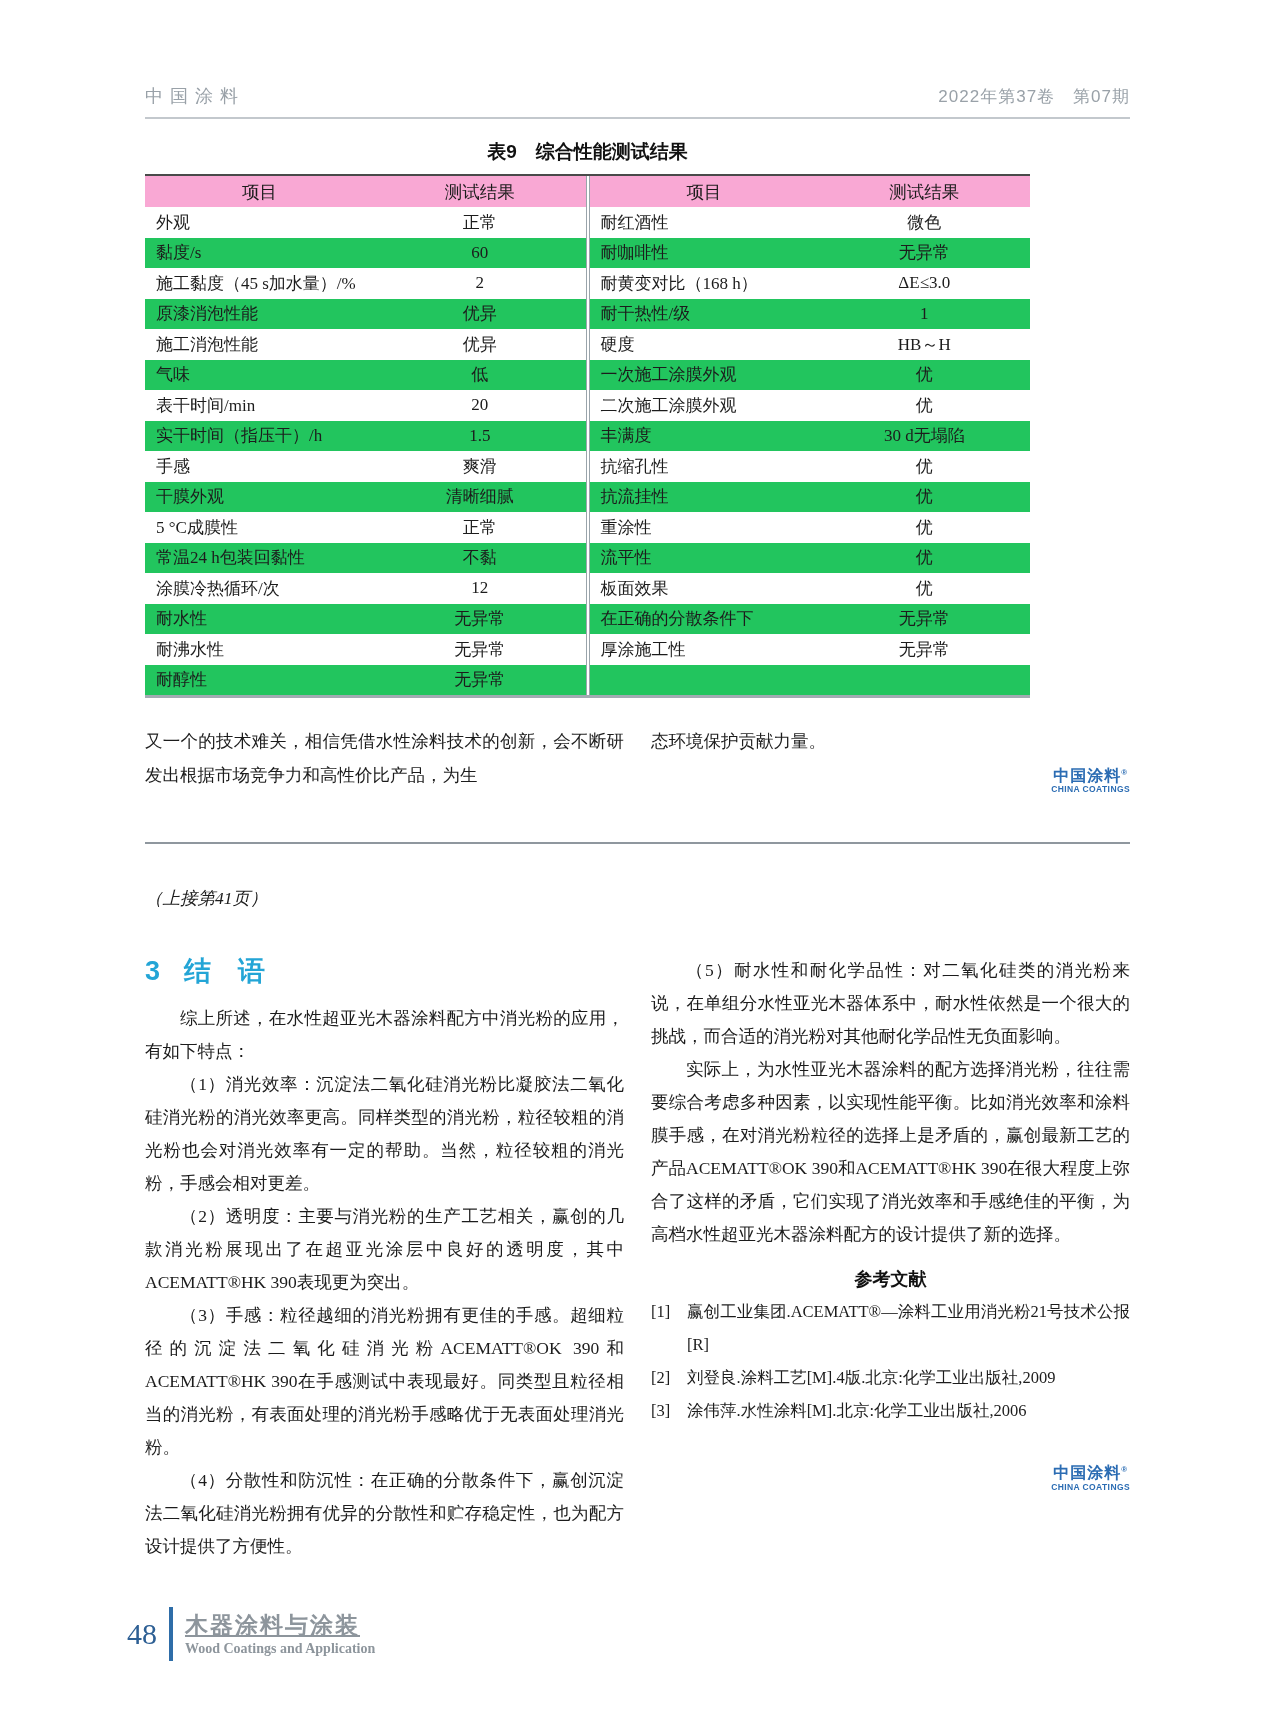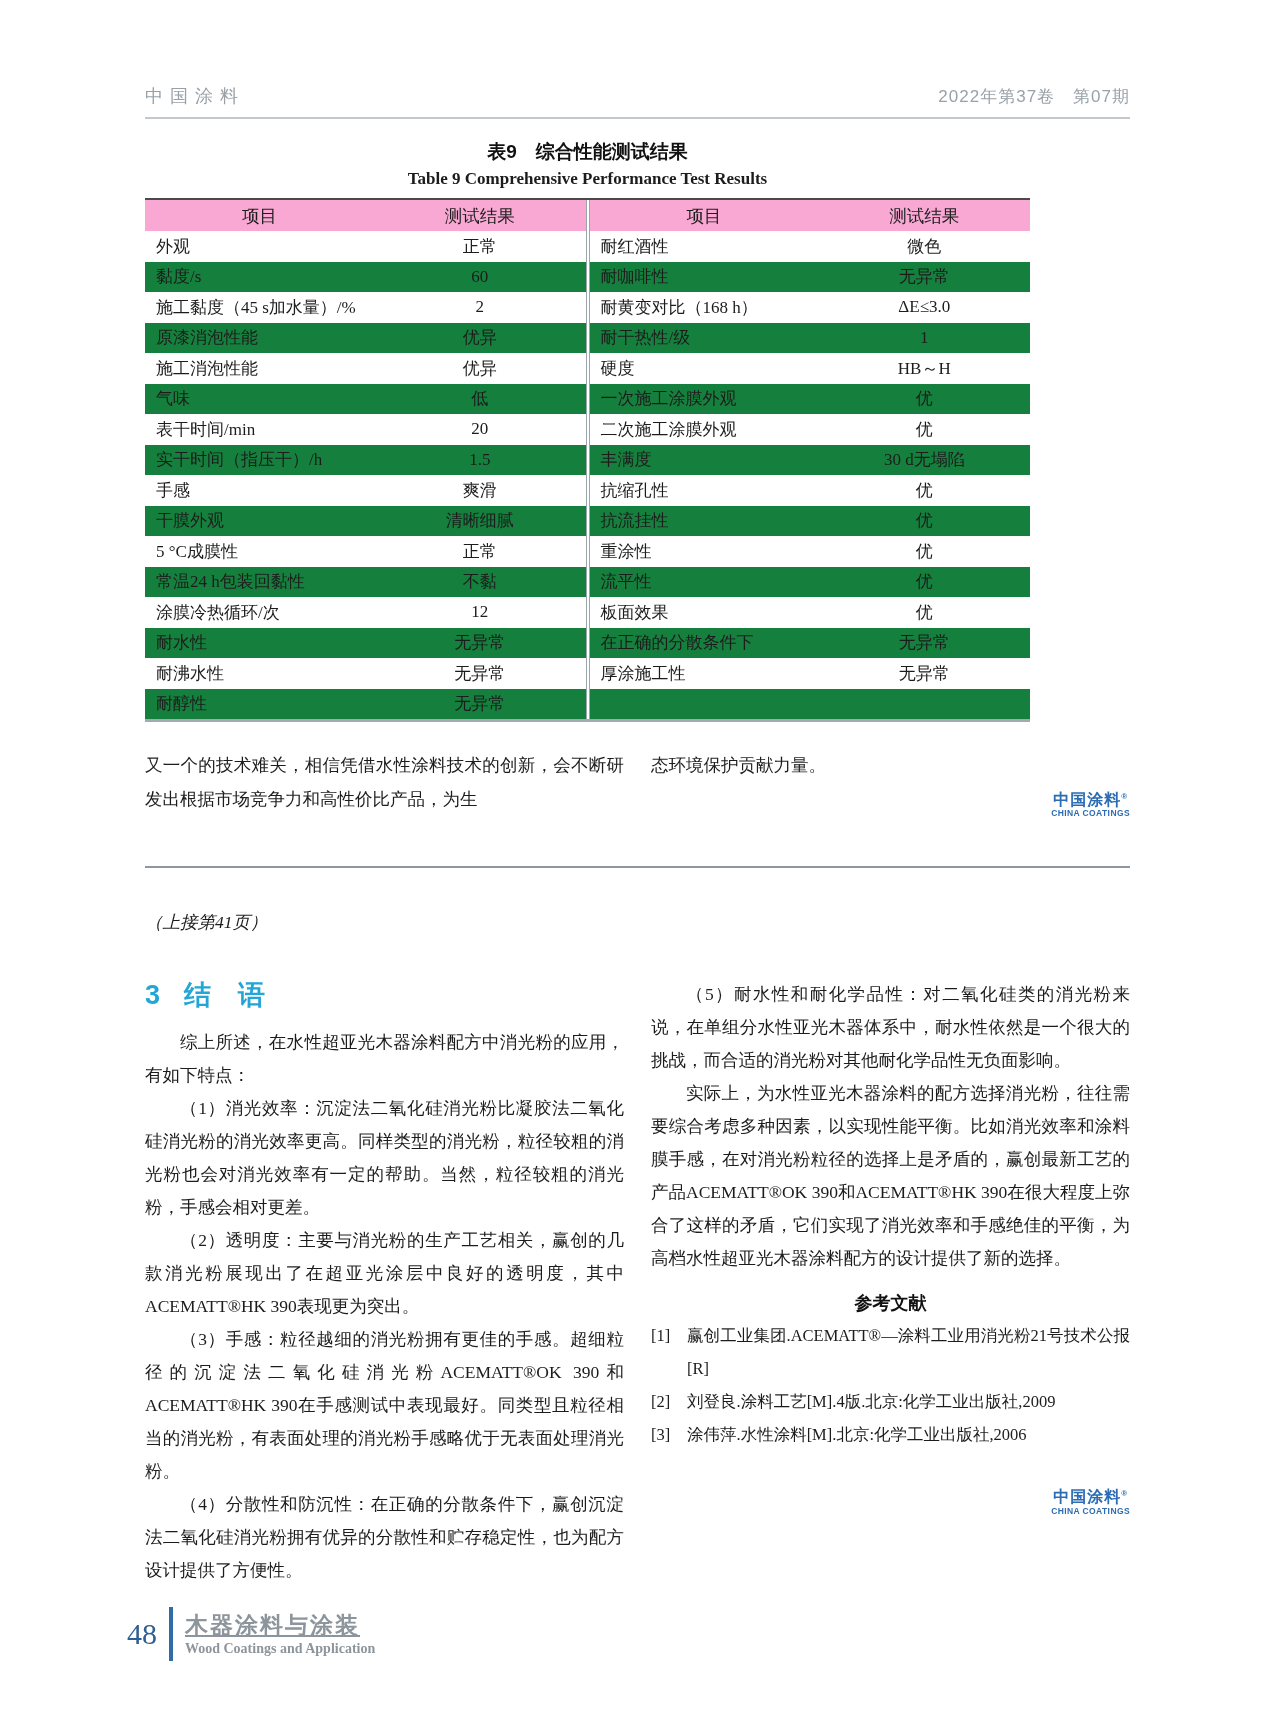--- a/index.html
+++ b/index.html
@@ -16,21 +16,21 @@
 
   
   .table-section { margin-top:20px; width:885px; }
   .tbl-title-zh { text-align:center; font-family:"Liberation Sans","DejaVu Sans",sans-serif;
                   font-weight:bold; font-size:19px; color:#111; }
   .tbl-title-en { text-align:center; font-weight:bold; font-size:17px; margin-top:4px; }
   .tbl { display:flex; margin-top:9px; border-top:2px solid #4a4a4a; border-bottom:3px solid #a2abb2; }
   .half { flex:1; min-width:0; }
   .vdivider { width:2px; background:#ffffff; border-left:1px solid #9aa4ab; border-right:1px solid #9aa4ab; flex:none; }
   .trow { display:grid; grid-template-columns:52% 48%; height:30.5px; align-items:center; font-size:17px; }
-  .trow.alt { background:#15803d; }
+  .trow.alt { background:#22c55e; }
   .trow.thead { background:#f9a8d4; height:31px; font-size:17.5px; }
   .tcell.item { padding-left:11px; white-space:nowrap; overflow:hidden; }
   .tcell.result { text-align:center; white-space:nowrap; }
   .thead .tcell.item { padding-left:0; text-align:center; }
 
   
   .twocol { display:flex; gap:27px; }
   .col { flex:1; min-width:0; }
   .cont { margin-top:26px; }
   p.noindent { margin:0; font-size:17.5px; line-height:34px; text-align:justify; }
@@ -75,21 +75,20 @@
 <div class="page">
   <div class="content">
 
     <div class="page-header">
       <span class="journal">中国涂料</span>
       <span class="issue">2022年第37卷　第07期</span>
     </div>
 
     <div class="table-section">
       <div class="tbl-title-zh">表9　综合性能测试结果</div>
-      <div class="tbl-title-en">Table 9   Comprehensive Performance Test Results</div>
 
       <div class="tbl">
         <div class="half">
           <div class="trow thead">
             <div class="tcell item">项目</div>
             <div class="tcell result">测试结果</div>
           </div>
           <div id="left-rows">
               <div class="trow">
                 <div class="tcell item">外观</div>

